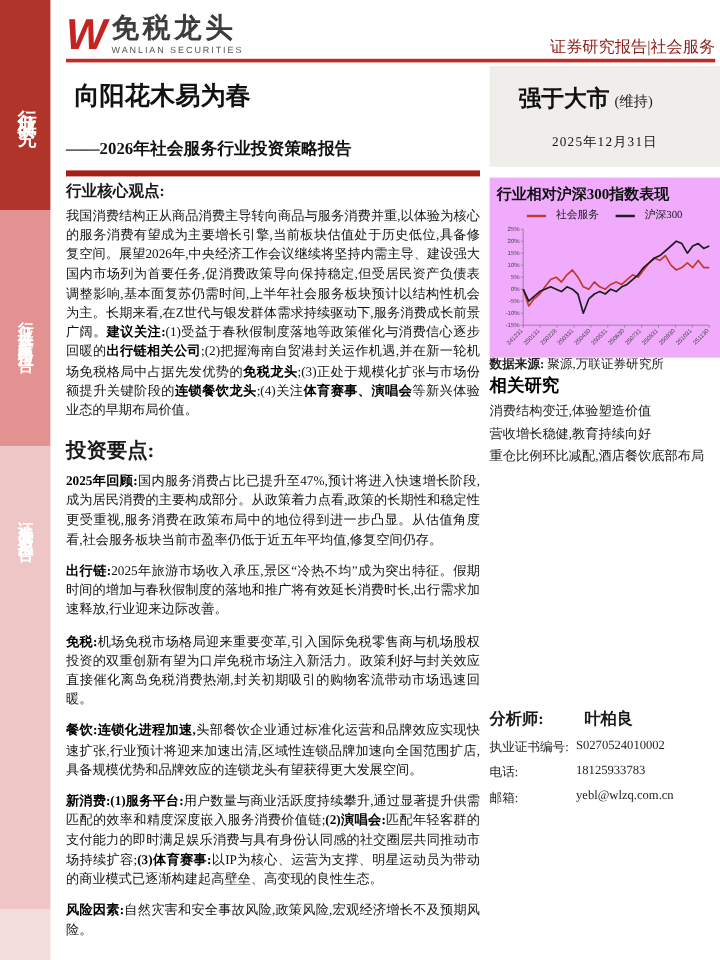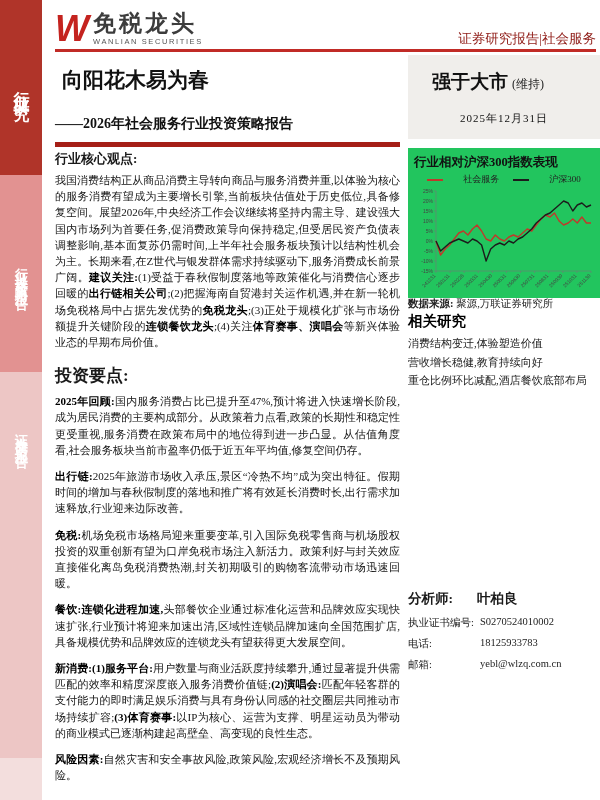--- a/index.html
+++ b/index.html
@@ -37,33 +37,33 @@
   .rating-main{font-size:19px;font-weight:bold;color:#111;}
   .rating-suffix{font-size:12px;color:#222;}
   .rating-date{text-align:center;font-size:11px;color:#111;margin-top:16px;letter-spacing:1px;}
   
   .leftcol{position:absolute;left:55px;top:150px;width:345px;}
   .h1{font-size:13px;font-weight:bold;margin:0 0 4px 0;}
   .h2{font-size:17px;font-weight:bold;margin:14px 0 6px 0;}
   .para{font-size:11px;line-height:16.2px;text-align:justify;margin:0 0 10px 0;color:#141414;}
   .para b{color:#000;}
   
-  .chart-box{position:absolute;left:408px;top:148px;width:192px;height:150px;background:#22c55e;
+  .chart-box{position:absolute;left:408px;top:148px;width:192px;height:150px;background:#f0abfc;
              padding:5px 4px 0 4px;}
   .chart-title{font-size:12.5px;font-weight:bold;color:#111;margin:1px 0 2px 2px;}
   .legend{display:flex;justify-content:center;gap:14px;align-items:center;margin:2px 0 0 0;}
-  .legend .it{display:flex;align-items:center;gap:20px;font-size:9px;color:#222;}
+  .legend .it{display:flex;align-items:center;gap:8px;font-size:9px;color:#222;}
   .legend .sw{width:16px;height:2px;display:inline-block;}
   .src{position:absolute;left:408px;top:297px;width:192px;font-size:10.5px;color:#222;}
   .src b{font-size:10.5px;}
   .rel-h{position:absolute;left:408px;top:312px;font-size:14.5px;font-weight:bold;color:#000;}
   .rel-list{position:absolute;left:408px;top:334px;width:192px;font-size:11px;line-height:18.5px;color:#222;}
   .analyst{position:absolute;left:408px;top:590px;width:192px;}
   .an-row{display:flex;font-size:13.5px;font-weight:bold;margin-bottom:8px;}
-  .an-row .v{margin-left:24px;}
+  .an-row .v{margin-left:34px;}
   .f-row{display:flex;font-size:10.5px;color:#222;margin-bottom:7px;}
   .f-row .lbl{width:72px;flex:none;}
   .f-row .val{font-family:"Liberation Serif",serif;}
   svg text{font-family:"Liberation Sans",sans-serif;}
 </style>
 </head>
 <body>
 
 <div class="page">
 

